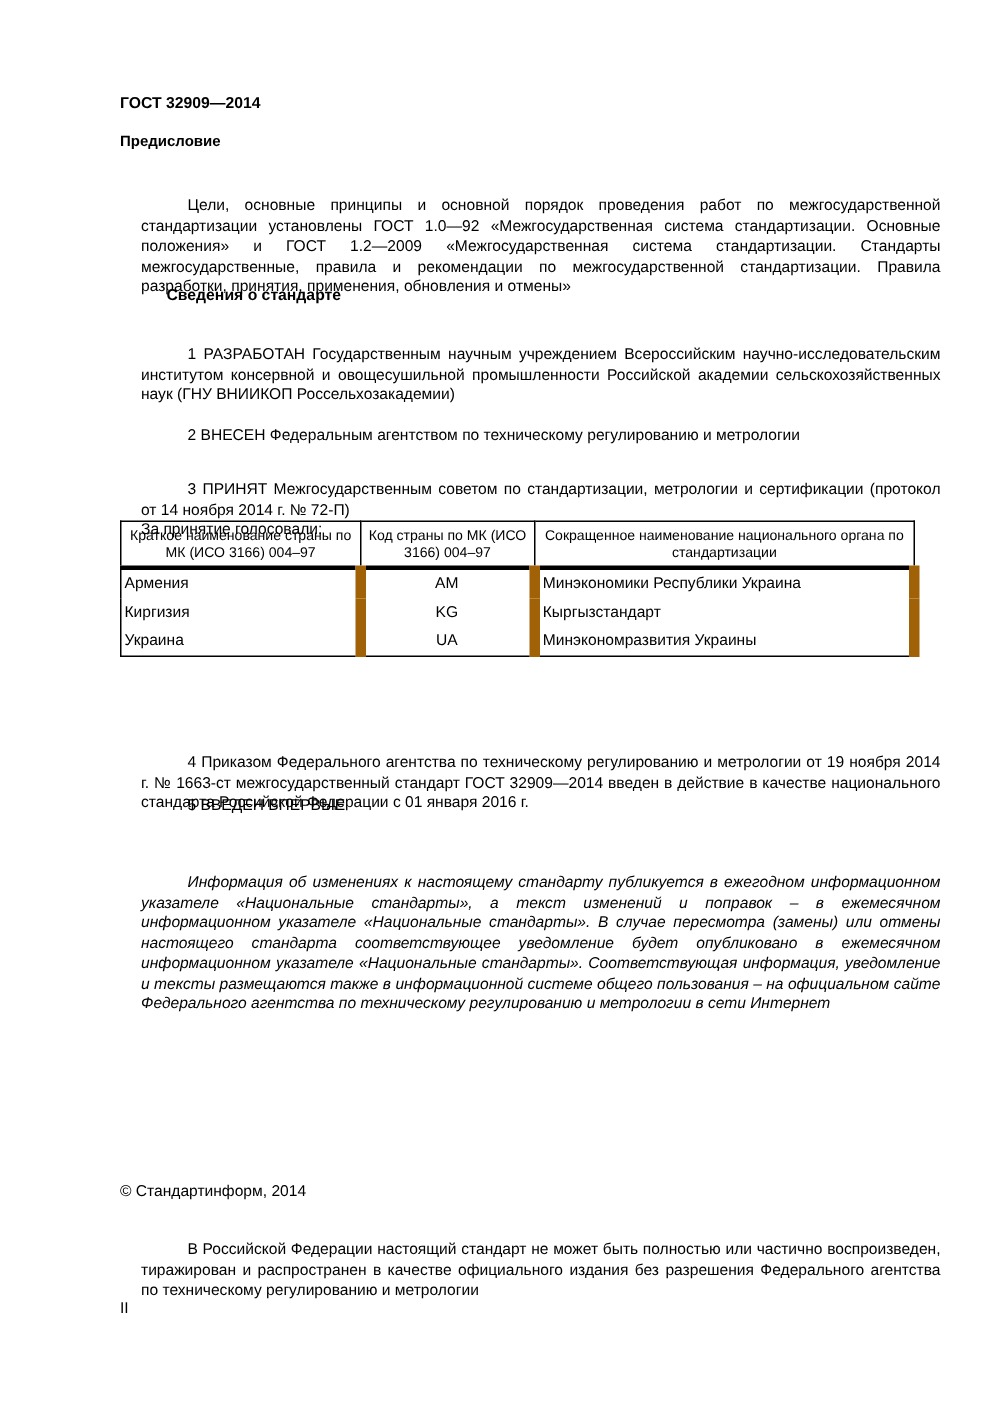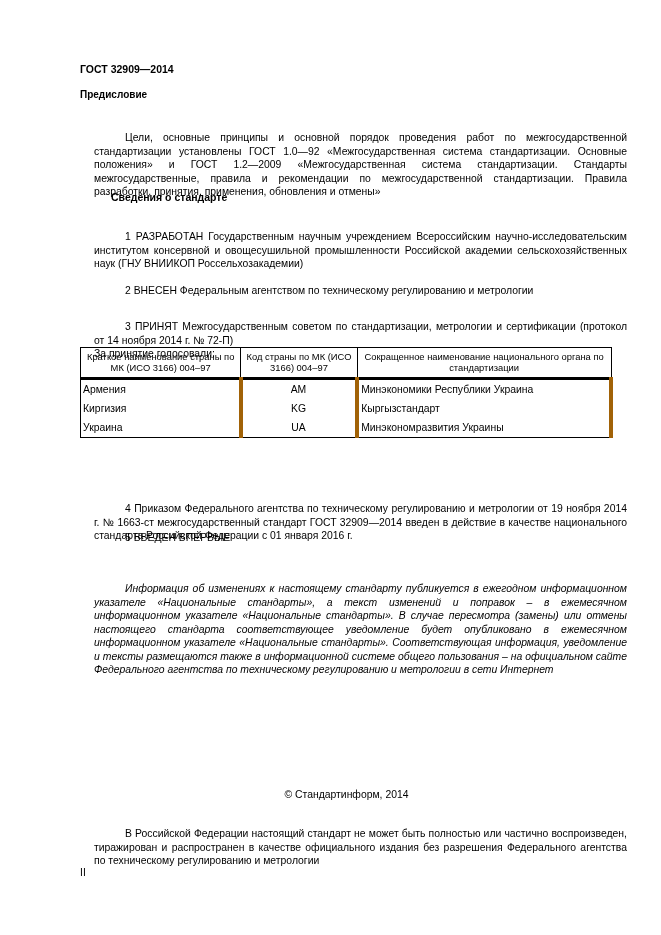--- a/index.html
+++ b/index.html
@@ -47,21 +47,21 @@
     .subhead {
       position: absolute;
       left: 111px; top: 191px;
       font-weight: bold;
       font-size: 10.5px;
     }
     .copyright {
       position: absolute;
       left: 80px; top: 788px;
       width: 533px;
-      text-align: center;
+      text-align: left;
     }
     .page-number {
       position: absolute;
       left: 80px; top: 866px;
     }
     table.votes {
       position: absolute;
       left: 80px; top: 347px;
       width: 533px;
       border-collapse: collapse;
@@ -73,21 +73,21 @@
       font-size: 9.4px;
       line-height: 11.5px;
       text-align: center;
       border: 1px solid #000;
       border-bottom: 3px solid #000;
       padding: 2px 3px 3px 3px;
       height: 24px;
     }
     table.votes td {
       border-left: 1px solid #000;
-      border-right: 4px solid #a16207;
+      border-right: 7px solid #a16207;
       padding: 2px 3px 2px 2px;
       height: 15px;
       line-height: 15px;
       vertical-align: middle;
     }
     table.votes tr.last td { border-bottom: 1px solid #000; }
     table.votes td.code { text-align: center; }
     table.votes col.c1 { width: 161px; }
     table.votes col.c2 { width: 117px; }
     table.votes col.c3 { width: 255px; }

